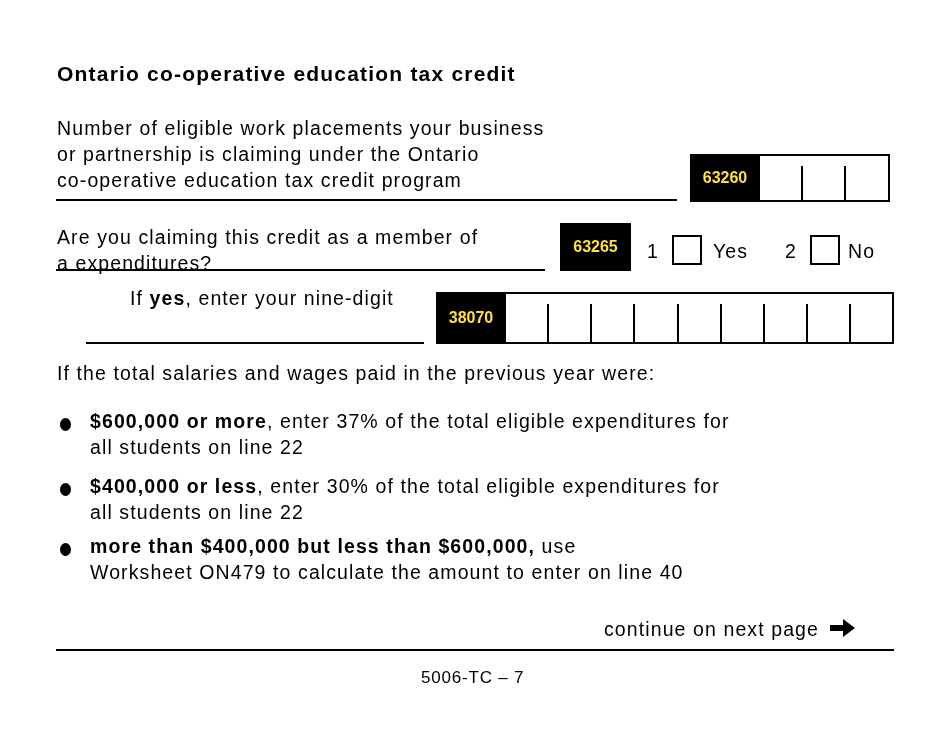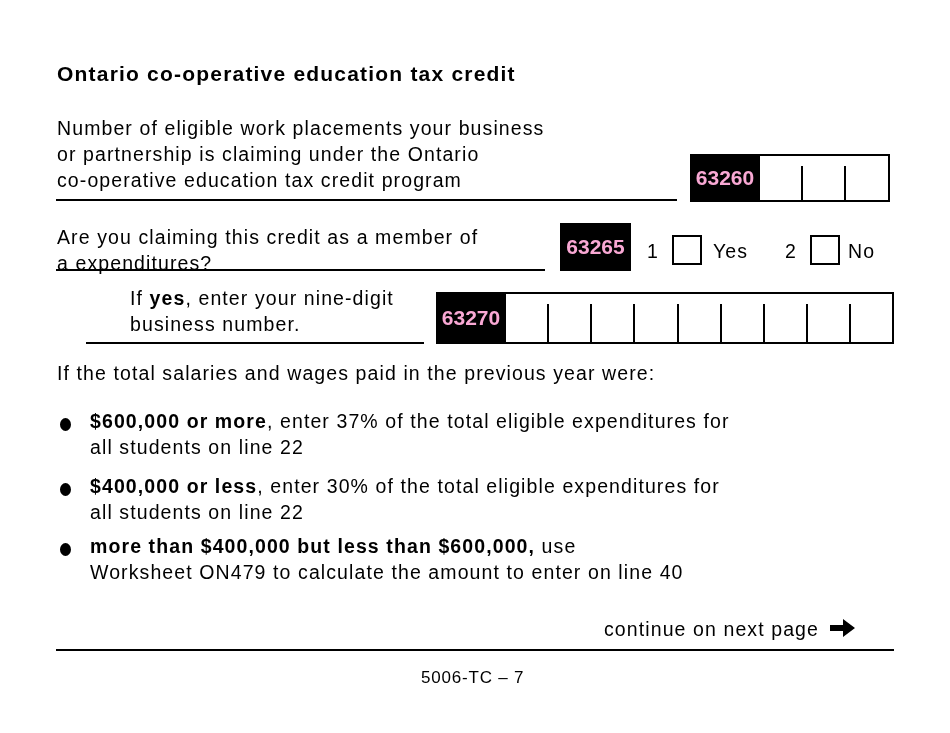--- a/index.html
+++ b/index.html
@@ -2,22 +2,22 @@
 <html><head>
 <meta charset="utf-8">
 <style>
   html, body { margin: 0; padding: 0; background: #ffffff; }
   body { width: 950px; height: 733px; position: relative; overflow: hidden;
          font-family: "Liberation Sans", sans-serif; color: #000; }
   .abs { position: absolute; }
   .title { left: 57px; top: 62px; font-size: 21px; font-weight: bold; letter-spacing: 1.2px; }
   .txt { font-size: 19.5px; letter-spacing: 1.1px; line-height: 26px; }
   .rule { position: absolute; height: 2px; background: #000; }
-  .code { position: absolute; background: #000; color: #f9a8d4; font-weight: bold;
-          font-size: 21px; display: flex; align-items: center; justify-content: center; text-align: right; }
+  .code { position: absolute; background: #000; color: #fde047; font-weight: bold;
+          font-size: 16px; display: flex; align-items: center; justify-content: center; text-align: right; }
   .cells { position: absolute; border: 2px solid #000; border-left: none; box-sizing: border-box; background:#fff; }
   .cell-div { position: absolute; bottom: 0; width: 2px; background: #000; }
   .chk { position: absolute; width: 30px; height: 30px; border: 2px solid #000; box-sizing: border-box; background:#fff; }
   .bullet { position: absolute; width: 11px; height: 13px; border-radius: 50%; background: #000; }
   b { font-weight: bold; }
 </style>
 </head>
 <body>
 
 <div class="abs title">Ontario co-operative education tax credit</div>
@@ -42,24 +42,23 @@
 <div class="code" style="left:560px; top:223px; width:71px; height:48px;">63265</div>
 <div class="abs txt" style="left:647px; top:238px;">1</div>
 <div class="chk" style="left:672px; top:235px;"></div>
 <div class="abs txt" style="left:713px; top:238px;">Yes</div>
 <div class="abs txt" style="left:785px; top:238px;">2</div>
 <div class="chk" style="left:810px; top:235px;"></div>
 <div class="abs txt" style="left:848px; top:238px;">No</div>
 
 <div class="abs txt" style="left:86px; top:285px;margin-left:44px;">
   <div><span>If </span><b>yes</b><span>, enter your nine-digit</span></div>
-  <div>business number.</div>
 </div>
 <div class="rule" style="left:86px; top:342px; width:338px;"></div>
-<div class="code" style="left:436px; top:292px; width:70px; height:52px;">63270</div>
+<div class="code" style="left:436px; top:292px; width:70px; height:52px;">38070</div>
 <div class="cells" style="left:506px; top:292px; width:388px; height:52px;">
   <div class="cell-div" style="left:41px; height:38px;"></div>
   <div class="cell-div" style="left:84px; height:38px;"></div>
   <div class="cell-div" style="left:127px; height:38px;"></div>
   <div class="cell-div" style="left:171px; height:38px;"></div>
   <div class="cell-div" style="left:214px; height:38px;"></div>
   <div class="cell-div" style="left:257px; height:38px;"></div>
   <div class="cell-div" style="left:300px; height:38px;"></div>
   <div class="cell-div" style="left:343px; height:38px;"></div>
 </div>

